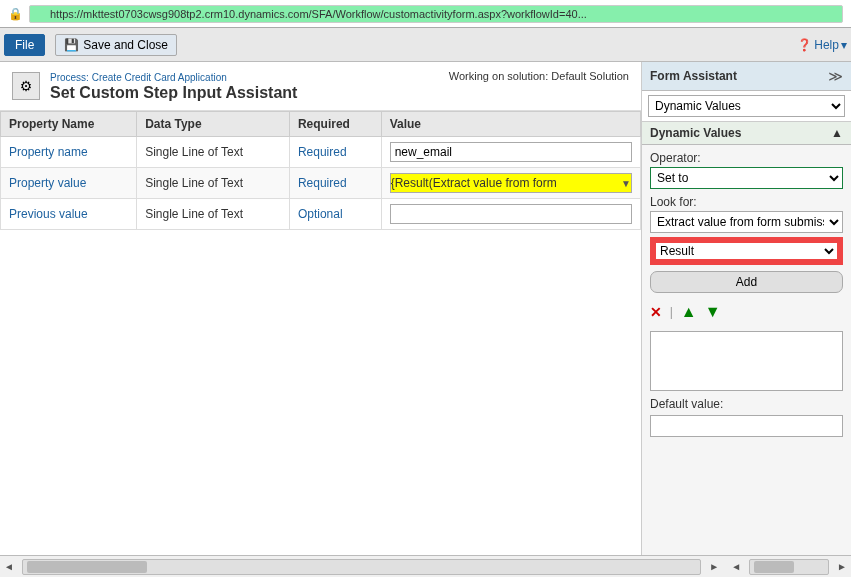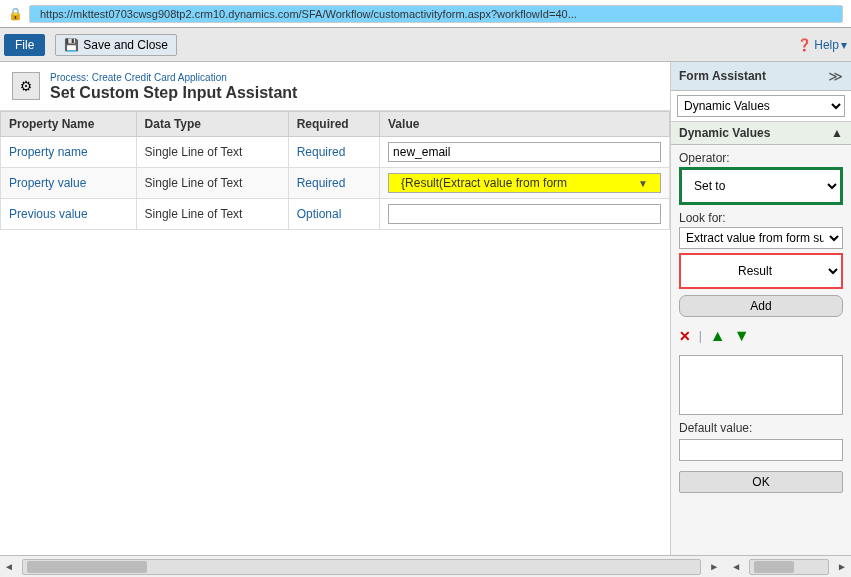--- a/index.html
+++ b/index.html
@@ -8,21 +8,21 @@
     
     .address-bar {
       height: 28px;
       background: #fff;
       border-bottom: 1px solid #aaa;
       display: flex;
       align-items: center;
       padding: 0 8px;
       gap: 6px;
     }
-    .address-text { font-size: 11px; color: #333; flex: 1; background: #7dd3fc; border: 1px solid #ccc; padding: 2px 10px; border-radius: 2px; }
+    .address-text { font-size: 11px; color: #333; flex: 1; background: #86efac; border: 1px solid #ccc; padding: 2px 20px; border-radius: 2px; }
 
     
     .toolbar {
       height: 34px;
       background: #e8e8e8;
       border-bottom: 1px solid #bbb;
       display: flex;
       align-items: center;
       padding: 0 4px;
       gap: 10px;
@@ -116,33 +116,33 @@
     .optional-text { color: #1e62a0; }
     .value-input {
       width: 100%;
       border: 1px solid #aaa;
       padding: 2px 4px;
       font-size: 12px;
     }
     .dynamic-value {
       background: #ffff00;
       border: 1px solid #aaa;
-      padding: 2px 12px;
+      padding: 2px 0;
       font-size: 12px;
       width: 100%;
       display: flex;
       align-items: center;
       justify-content: space-between;
     }
     .dynamic-value-text { color: #333; }
     .dropdown-arrow { font-size: 10px; color: #555; cursor: pointer; }
 
     
     .right-panel {
-      width: 181px;
+      width: 210px;
       background: #f5f5f5;
       border-left: 1px solid #ccc;
       display: flex;
       flex-direction: column;
       overflow: hidden;
     }
     .form-assistant-header {
       background: #dce8f0;
       border-bottom: 1px solid #bbb;
       padding: 6px 8px;
@@ -186,42 +186,41 @@
       flex-direction: column;
       gap: 6px;
       flex: 1;
       overflow: hidden;
     }
 
     .operator-section { }
     .field-label { font-size: 12px; font-weight: normal; color: #333; margin-bottom: 2px; }
     .operator-select {
       width: 100%;
-      border: 3px solid #15803d;
-      font-size: 12px;
-      padding: 8px;
+      border: 1px solid #15803d;
+      font-size: 12px;
+      padding: 2px;
       background: #fff;
     }
 
     .look-for-section { }
     .look-for-select {
       width: 100%;
       border: 1px solid #aaa;
       font-size: 12px;
       padding: 2px;
       background: #fff;
       margin-bottom: 4px;
     }
     .result-select {
       width: 100%;
-      border: 2px solid #ef4444;
-      font-size: 12px;
-      padding: 8px;
-      background: #fff;
-      text-align: center;
+      border: 6px solid #ef4444;
+      font-size: 12px;
+      padding: 0;
+      background: #fff;
     }
 
     .add-btn {
       width: 100%;
       background: #e0e0e0;
       border: 1px solid #aaa;
       padding: 3px 8px;
       cursor: pointer;
       font-size: 12px;
       border-radius: 7px;
@@ -322,20 +321,21 @@
     <div class="page-header">
       <div class="page-icon">
         <span>⚙</span>
       </div>
       <div class="page-header-text">
         <div>
           <a class="process-link">Process: Create Credit Card Application</a>
         </div>
         <div class="page-title">Set Custom Step Input Assistant</div>
       </div>
+      <div class="solution-text">Working on solution: Default Solution</div>
     </div>
 
     <div style="overflow: auto; flex: 1;">
       <table class="props-table">
         <thead>
           <tr>
             <th>Property Name</th>
             <th>Data Type</th>
             <th>Required</th>
             <th>Value</th>
@@ -419,21 +419,20 @@
         <span class="down-icon">▼</span>
       </div>
 
       <div class="values-list-box"></div>
 
       <div class="default-value-section">
         <div class="field-label">Default value:</div>
         <input class="default-value-input" type="text" value="" style="">
       </div>
 
-      <button class="ok-btn">OK</button>
 
     </div>
   </div>
 
 </div>
 
 <div class="status-bar">
   <span class="scroll-arrow">◄</span>
   <div class="scrollbar-h">
     <div class="scrollbar-thumb"></div>

